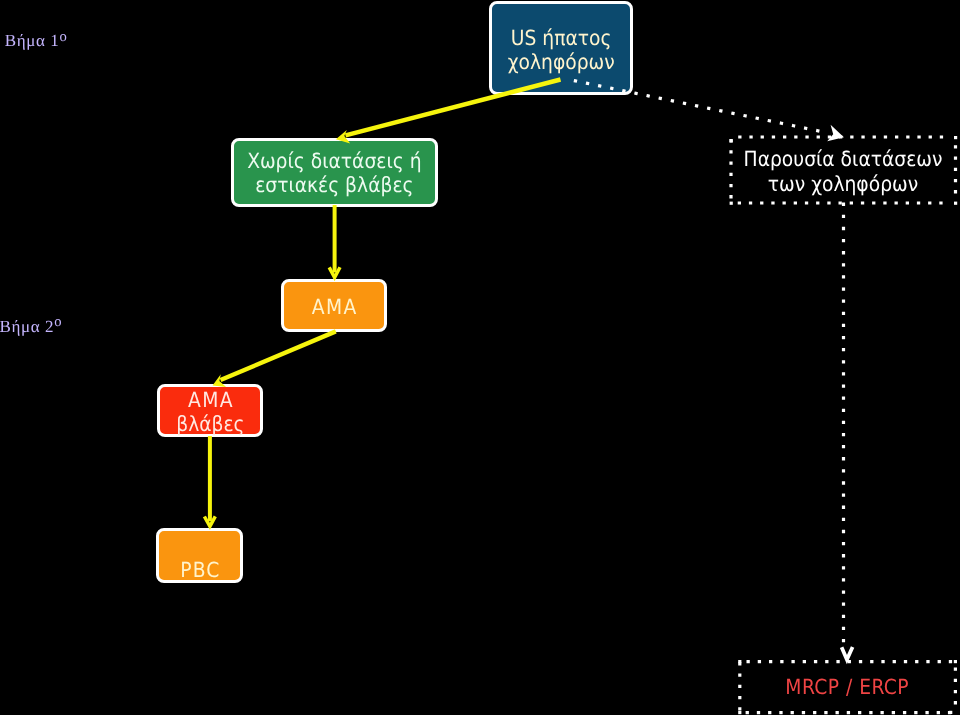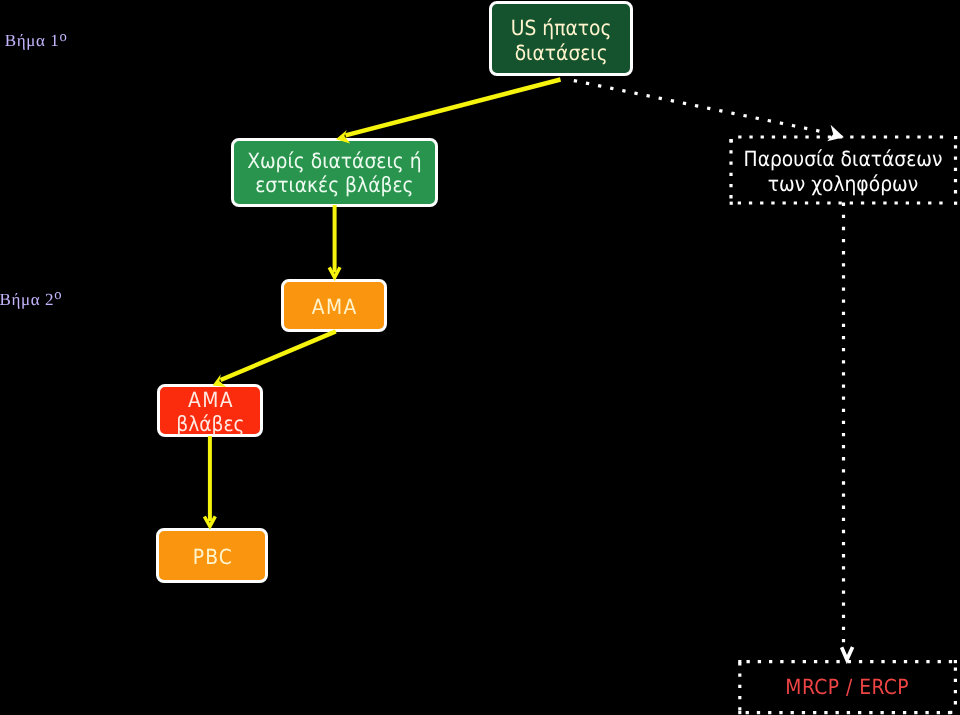--- a/index.html
+++ b/index.html
@@ -77,26 +77,26 @@
     <g fill="#ffffff" stroke="none">
       <rect x="738.2" y="660" width="3.2" height="3.2"></rect>
       <rect x="953.8" y="660" width="3.2" height="3.2"></rect>
       <rect x="738.2" y="711" width="3.2" height="3.2"></rect>
       <rect x="949.1" y="710.8" width="3.2" height="3.2"></rect>
     </g>
 
   </svg>
 
   <div class="step-label" style="left:4.7px;top:32.4px;"><span>Βήμα 1</span><span class="sup">ο</span></div>
-  <div class="step-label" style="left:-0.5px;top:291px;"><span>Βήμα 2</span><span class="sup">ο</span></div>
+  <div class="step-label" style="left:-0.5px;top:318px;"><span>Βήμα 2</span><span class="sup">ο</span></div>
 
-  <div class="node solid" style="left:488.9px;top:1.2px;width:144.6px;height:75px;background:#14532d;color:#FFF4CD;">
+  <div class="node solid" style="left:488.9px;top:1.2px;width:144.6px;height:94px;background:#0c4a6e;color:#FFF4CD;">
     <div class="lbl" style="top:2px;">
       <div class="ln">US ήπατος</div>
-      <div class="ln">διατάσεις</div>
+      <div class="ln">χοληφόρων</div>
     </div>
   </div>
 
   <div class="node solid" style="left:230.7px;top:137.8px;width:207.3px;height:68.8px;background:#29944D;color:#EDFBF0;">
     <div class="lbl" style="top:1px;">
       <div class="ln">Χωρίς διατάσεις ή</div>
       <div class="ln">εστιακές βλάβες</div>
     </div>
   </div>
 
@@ -114,21 +114,21 @@
     </div>
   </div>
 
   <div class="node solid" style="left:157.4px;top:384.2px;width:106px;height:53.3px;background:#FA2C0D;color:#FFE9E2;">
     <div class="lbl" style="top:1px;">
       <div class="ln" style="letter-spacing:1.4px;padding-left:1.4px;">AMA</div>
       <div class="ln">βλάβες</div>
     </div>
   </div>
 
-  <div class="node solid" style="left:156.3px;top:527.7px;width:112px;height:55.3px;background:#FA950F;color:#FFF4CD;">
+  <div class="node solid" style="left:156.3px;top:527.7px;width:87px;height:55.3px;background:#FA950F;color:#FFF4CD;align-items:flex-end;">
     <div class="lbl" style="top:2px;">
       <div class="ln" style="letter-spacing:1.1px;padding-left:1.1px;">PBC</div>
 
     </div>
   </div>
 
   <div class="node dotted-box" style="left:737px;top:659px;width:220px;height:56px;color:#ef4444;">
     <div class="lbl" style="top:0px;">
       <div class="ln" style="letter-spacing:0.45px;padding-left:0.45px;">MRCP / ERCP</div>
 

